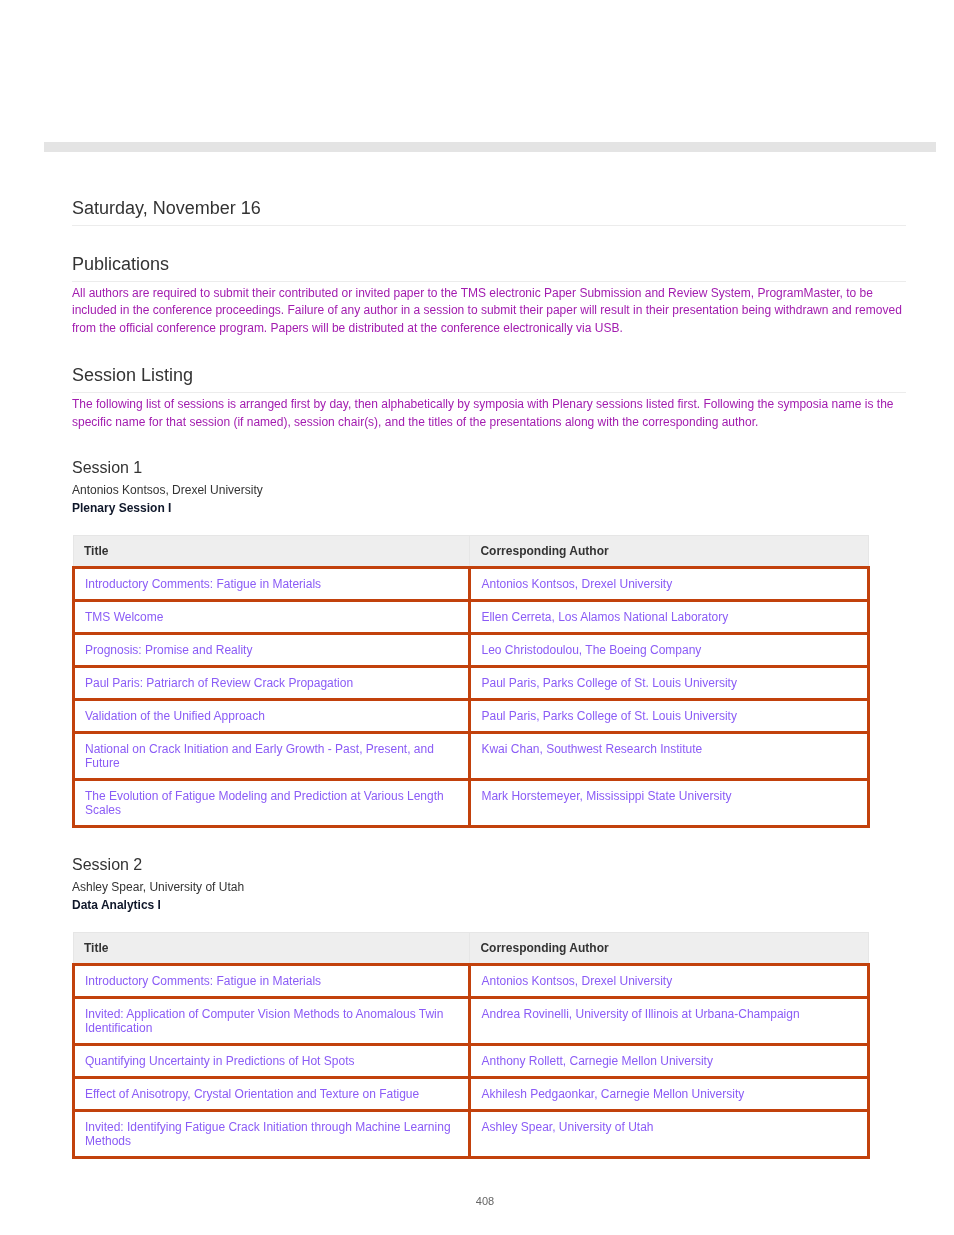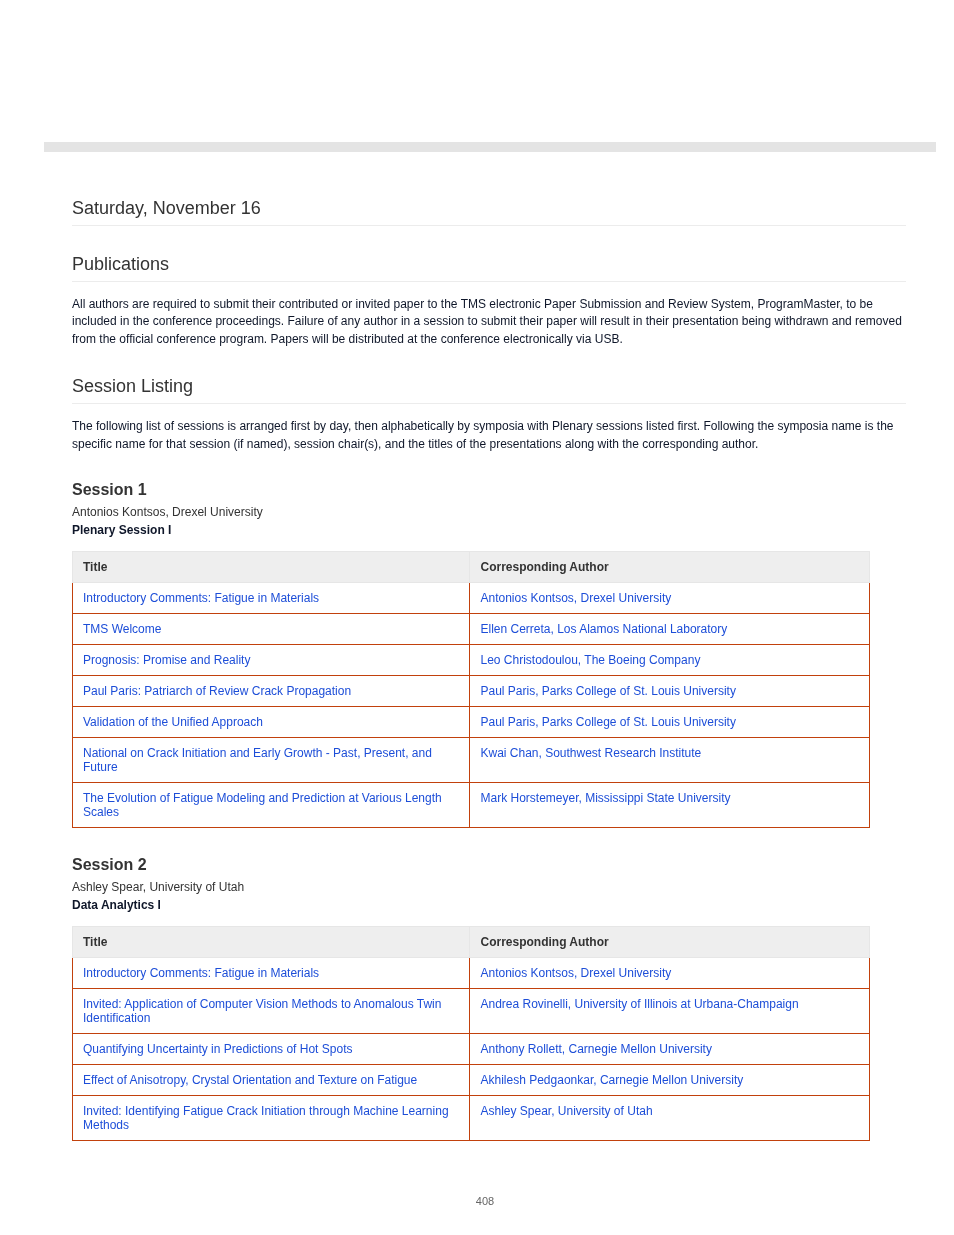--- a/index.html
+++ b/index.html
@@ -33,58 +33,58 @@
     .section-heading {
       font-size: 18px;
       font-weight: normal;
       color: #333;
       margin-top: 28px;
       margin-bottom: 6px;
     }
     .para {
       font-size: 12px;
       line-height: 1.45;
-      color: #0f172a;
-      margin-top: 14px;
+      color: #a21caf;
+      margin-top: 3px;
     }
     .session-heading {
       font-size: 16px;
-      font-weight: bold;
+      font-weight: normal;
       color: #333;
       margin-top: 28px;
     }
     .session-chair {
       font-size: 12px;
       color: #333;
       margin-top: 6px;
     }
     .session-title {
       font-size: 12px;
       font-weight: bold;
       color: #0f172a;
       margin-top: 4px;
     }
     table.papers {
       width: 798px;
       border-collapse: collapse;
-      margin-top: 14px;
+      margin-top: 20px;
       font-size: 12px;
     }
     table.papers th {
       background: #eeeeee;
       font-weight: bold;
       text-align: left;
       padding: 8px 10px;
       border: 1px solid #e6e6e6;
       color: #333;
     }
     table.papers td {
       padding: 8px 10px;
-      border: 1px solid #c2410c;
-      color: #1d4ed8;
+      border: 3px solid #c2410c;
+      color: #8b5cf6;
       vertical-align: top;
     }
     table.papers th:first-child,
     table.papers td:first-child { width: 398px; }
     table.papers th:last-child,
     table.papers td:last-child { width: 400px; }
     .page-number {
       position: absolute;
       bottom: 28px;
       left: 16px;

